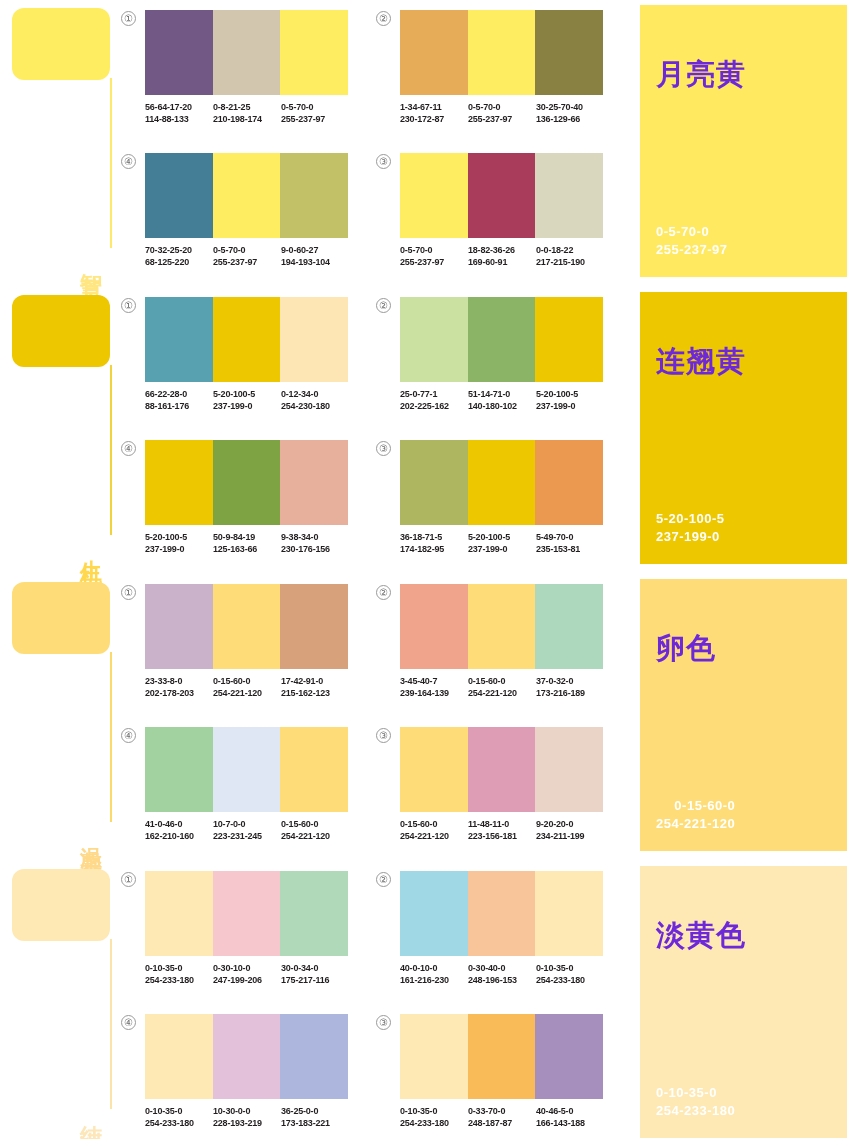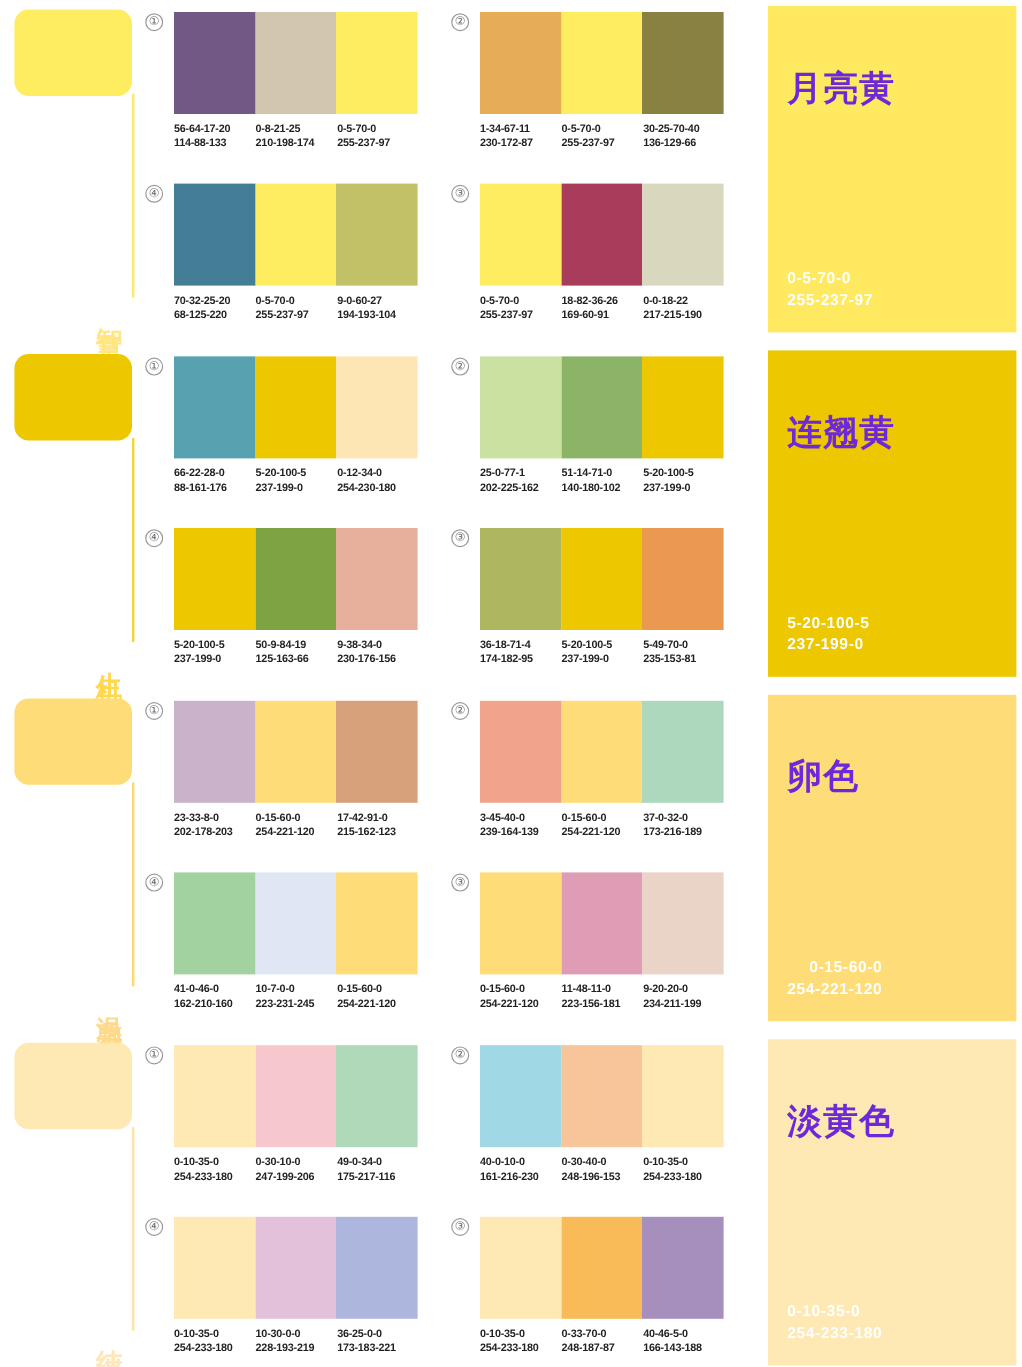--- a/index.html
+++ b/index.html
@@ -315,21 +315,21 @@
         </div>
         <div class="combo c3">
           <div class="combo-num">③</div>
           <div class="swatches">
             <div class="sw" style="background: rgb(174, 182, 95);"></div>
             <div class="sw" style="background: rgb(237, 199, 0);"></div>
             <div class="sw" style="background: rgb(235, 153, 81);"></div>
           </div>
           <div class="codes">
             <div class="code-col">
-              <div>36-18-71-4</div>
+              <div>36-18-71-5</div>
               <div>174-182-95</div>
             </div>
             <div class="code-col">
               <div>5-20-100-5</div>
               <div>237-199-0</div>
             </div>
             <div class="code-col">
               <div>5-49-70-0</div>
               <div>235-153-81</div>
             </div>
@@ -375,21 +375,21 @@
         </div>
         <div class="combo c2">
           <div class="combo-num">②</div>
           <div class="swatches">
             <div class="sw" style="background: rgb(239, 164, 139);"></div>
             <div class="sw" style="background: rgb(254, 221, 120);"></div>
             <div class="sw" style="background: rgb(173, 216, 189);"></div>
           </div>
           <div class="codes">
             <div class="code-col">
-              <div>3-45-40-0</div>
+              <div>3-45-40-7</div>
               <div>239-164-139</div>
             </div>
             <div class="code-col">
               <div>0-15-60-0</div>
               <div>254-221-120</div>
             </div>
             <div class="code-col">
               <div>37-0-32-0</div>
               <div>173-216-189</div>
             </div>
@@ -465,21 +465,21 @@
           <div class="codes">
             <div class="code-col">
               <div>0-10-35-0</div>
               <div>254-233-180</div>
             </div>
             <div class="code-col">
               <div>0-30-10-0</div>
               <div>247-199-206</div>
             </div>
             <div class="code-col">
-              <div>49-0-34-0</div>
+              <div>30-0-34-0</div>
               <div>175-217-116</div>
             </div>
           </div>
         </div>
         <div class="combo c2">
           <div class="combo-num">②</div>
           <div class="swatches">
             <div class="sw" style="background: rgb(161, 216, 230);"></div>
             <div class="sw" style="background: rgb(248, 196, 153);"></div>
             <div class="sw" style="background: rgb(254, 233, 180);"></div>

